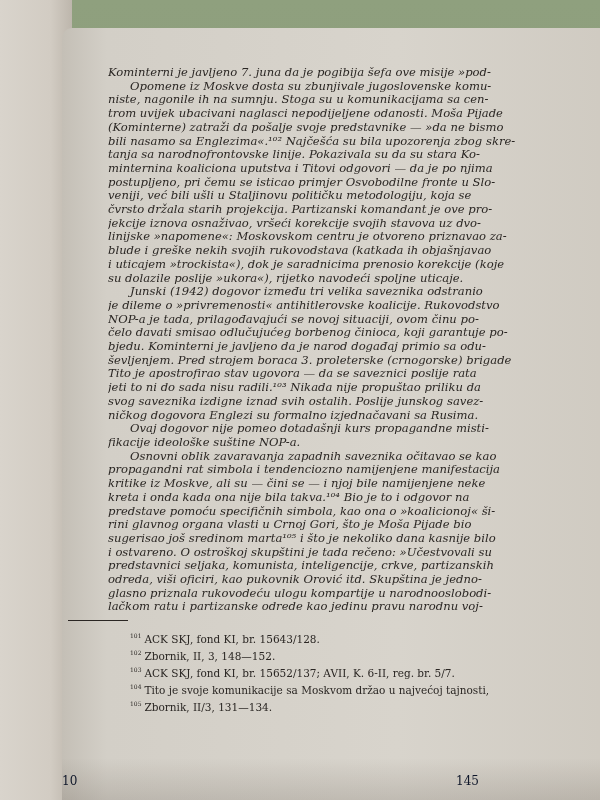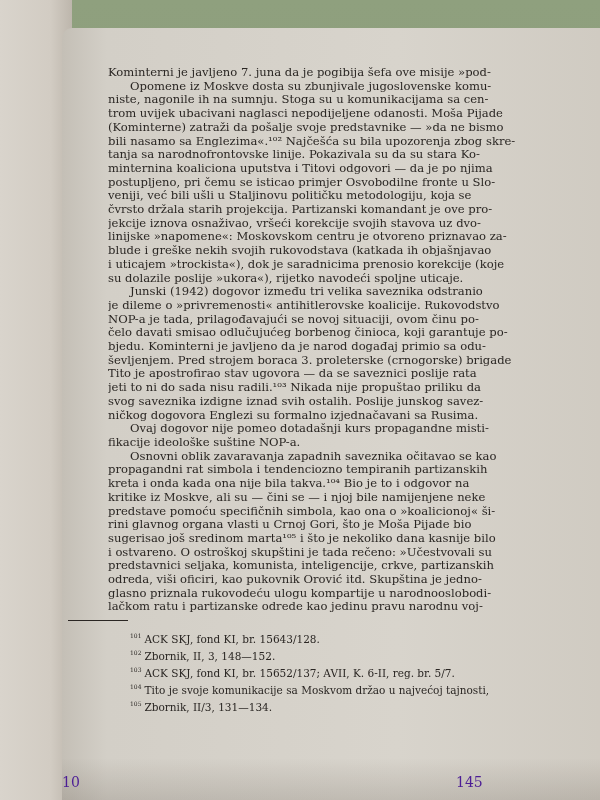--- a/index.html
+++ b/index.html
@@ -33,31 +33,31 @@
     }
     .bottom-shadow {
       position: absolute; left: 0; right: 0; bottom: 0; height: 60px;
       background: linear-gradient(180deg, rgba(0,0,0,0) 0%, rgba(80,70,60,0.25) 100%);
     }
     .text {
       position: absolute; left: 108px; top: 66px; width: 436px;
       color: #2a2623; font-size: 11.6px; line-height: 13.7px;
       text-align: justify;
     }
-    .line { white-space: nowrap; overflow: hidden; }
+    .line { white-space: nowrap; overflow: hidden; font-style: italic; }
     .indent { padding-left: 22px; }
     .rule {
       width: 60px; height: 1px; background: #2a2623; margin: 6px 0 8px -40px;
     }
     .notes { font-size: 10.5px; line-height: 14.5px; margin-top: 4px; }
     .note { padding-left: 22px; white-space: nowrap; }
     .note.cont { padding-left: 0; margin-left: -18px; }
     .note sup { font-size: 6px; margin-right: 3px; }
     .folio {
-      position: absolute; top: 774px; font-size: 14px; color: #4c1d95;
+      position: absolute; top: 774px; font-size: 12px; color: #0f172a;
     }
     .folio.left { left: 62px; }
     .folio.right { left: 456px; }
   </style>
 </head>
 <body>
 
 <div class="backdrop"></div>
 
 <div class="other-book">
@@ -113,23 +113,23 @@
       <div class="line">čelo davati smisao odlučujućeg borbenog činioca, koji garantuje po-</div>
       <div class="line">bjedu. Kominterni je javljeno da je narod događaj primio sa odu-</div>
       <div class="line">ševljenjem. Pred strojem boraca 3. proleterske (crnogorske) brigade</div>
       <div class="line">Tito je apostrofirao stav ugovora — da se saveznici poslije rata</div>
       <div class="line">jeti to ni do sada nisu radili.¹⁰³ Nikada nije propuštao priliku da</div>
       <div class="line">svog saveznika izdigne iznad svih ostalih. Poslije junskog savez-</div>
       <div class="line">ničkog dogovora Englezi su formalno izjednačavani sa Rusima.</div>
       <div class="line indent">Ovaj dogovor nije pomeo dotadašnji kurs propagandne misti-</div>
       <div class="line">fikacije ideološke suštine NOP-a.</div>
       <div class="line indent">Osnovni oblik zavaravanja zapadnih saveznika očitavao se kao</div>
-      <div class="line">propagandni rat simbola i tendenciozno tempiranih partizanskih</div>
+      <div class="line">propagandni rat simbola i tendenciozno namijenjene manifestacija</div>
+      <div class="line">kritike iz Moskve, ali su — čini se — i njoj bile namijenjene neke</div>
       <div class="line">kreta i onda kada ona nije bila takva.¹⁰⁴ Bio je to i odgovor na</div>
-      <div class="line">kritike iz Moskve, ali su — čini se — i njoj bile namijenjene neke</div>
       <div class="line">predstave pomoću specifičnih simbola, kao ona o »koalicionoj« ši-</div>
       <div class="line">rini glavnog organa vlasti u Crnoj Gori, što je Moša Pijade bio</div>
       <div class="line">sugerisao još sredinom marta¹⁰⁵ i što je nekoliko dana kasnije bilo</div>
       <div class="line">i ostvareno. O ostroškoj skupštini je tada rečeno: »Učestvovali su</div>
       <div class="line">predstavnici seljaka, komunista, inteligencije, crkve, partizanskih</div>
       <div class="line">odreda, viši oficiri, kao pukovnik Orović itd. Skupština je jedno-</div>
       <div class="line">glasno priznala rukovodeću ulogu kompartije u narodnooslobodi-</div>
       <div class="line">lačkom ratu i partizanske odrede kao jedinu pravu narodnu voj-</div>
     </div>
   <div class="rule"></div>

